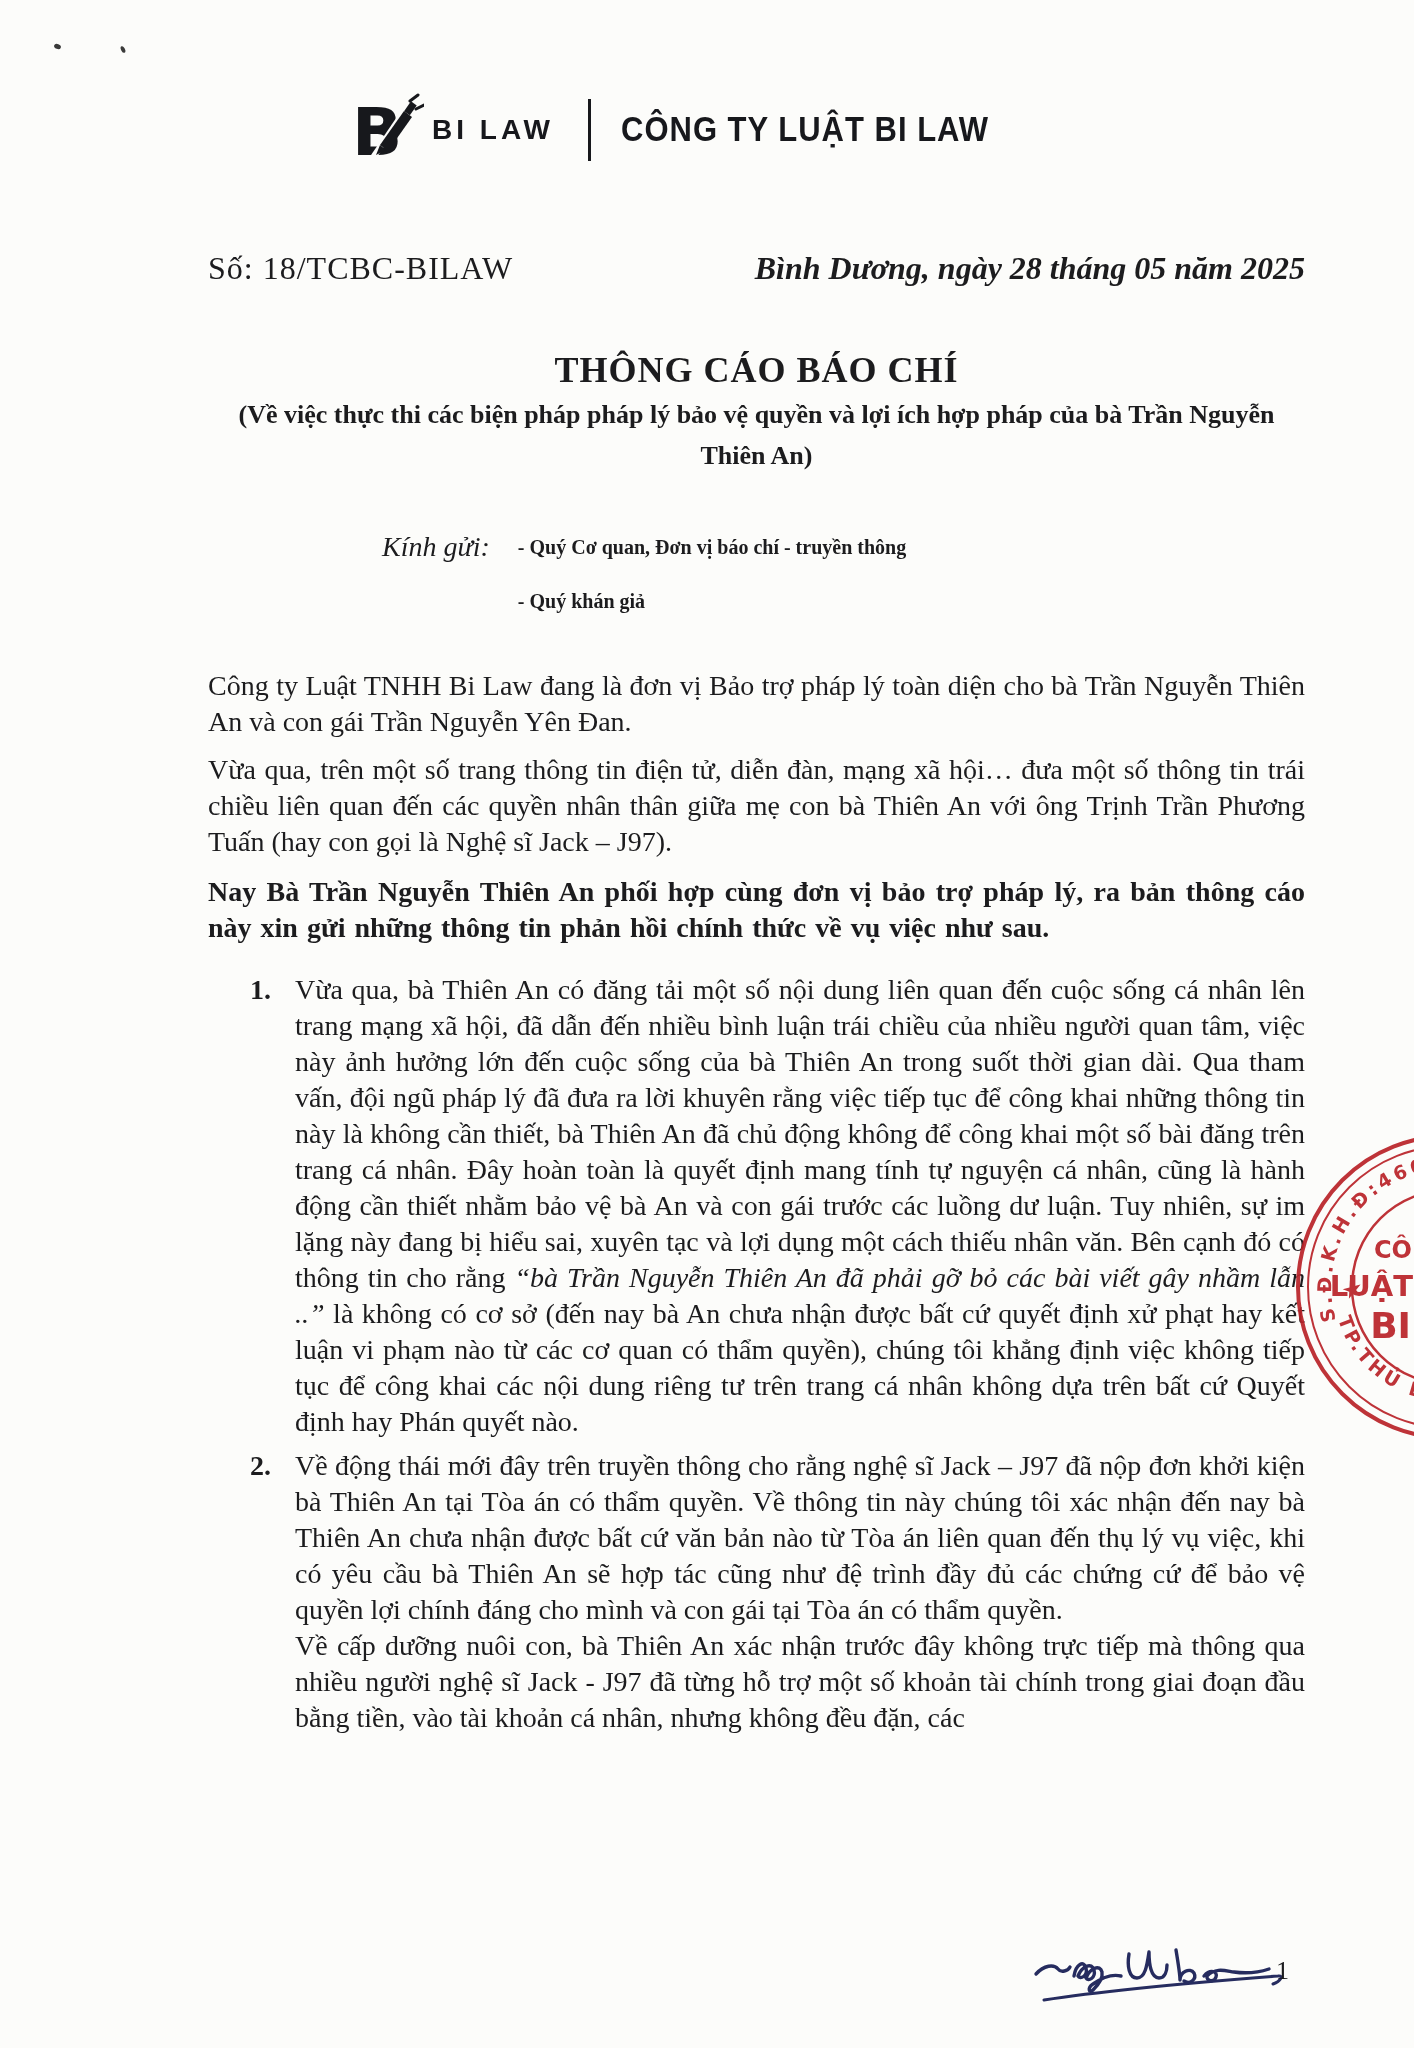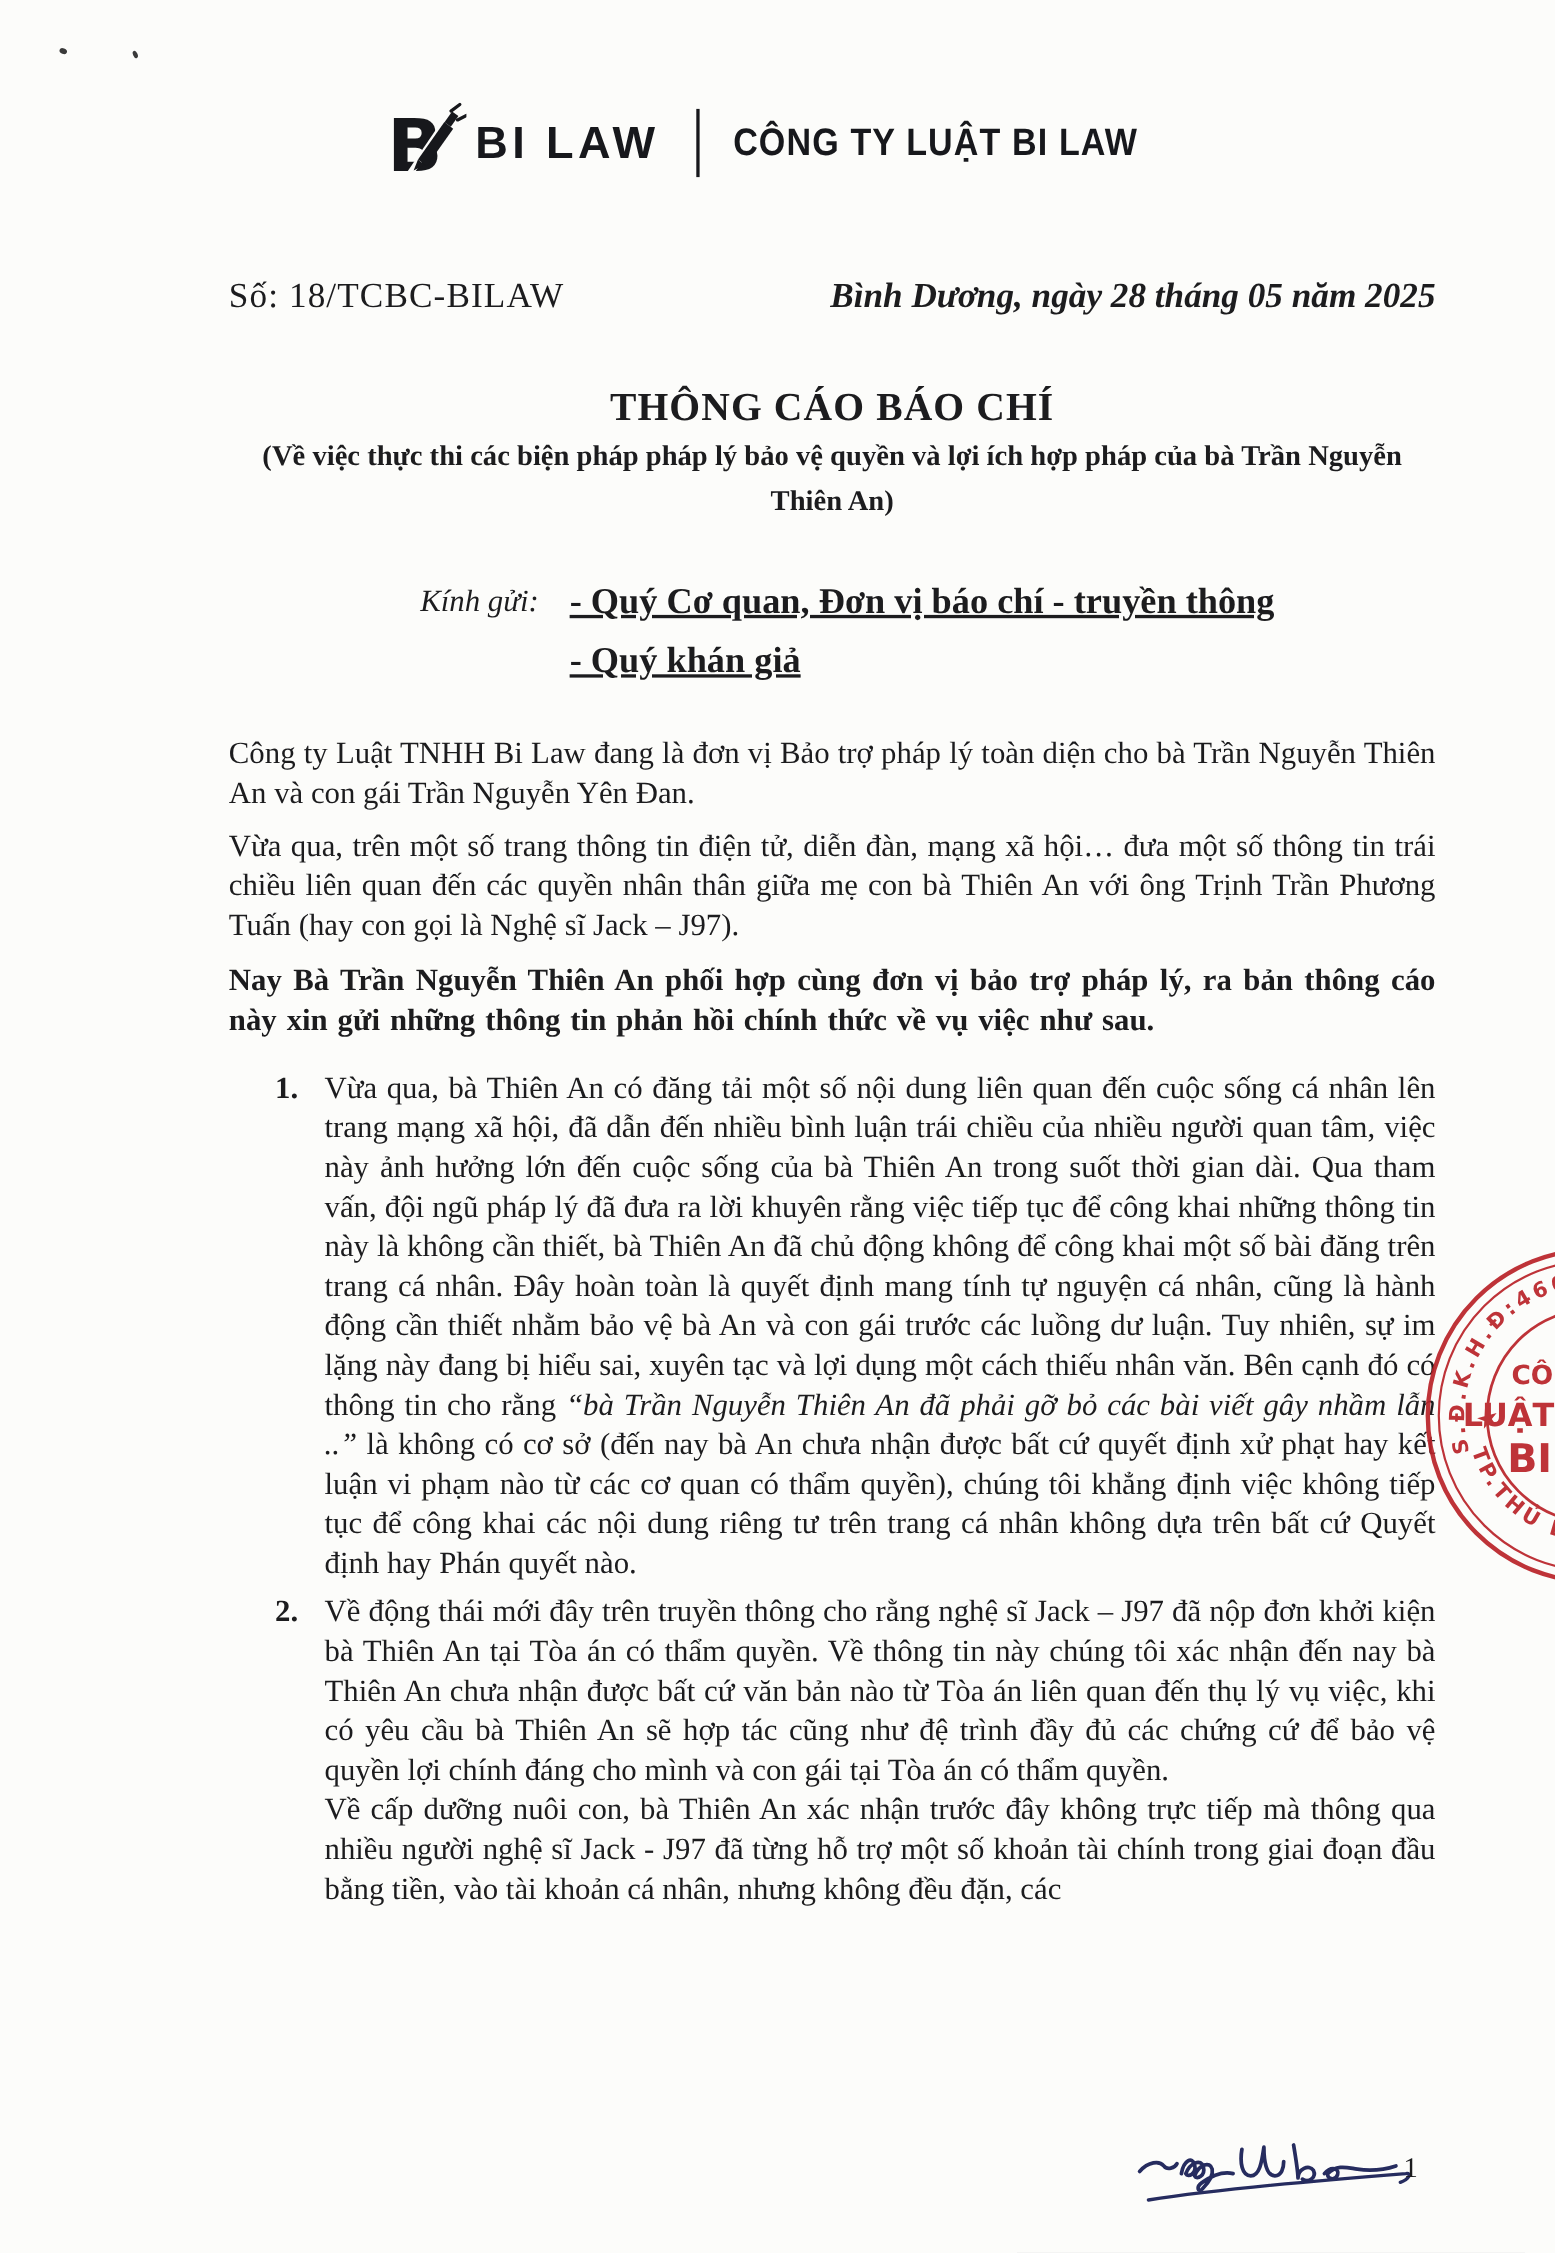--- a/index.html
+++ b/index.html
@@ -21,21 +21,21 @@
   
   .speck{position:absolute;background:#3a3a3a;border-radius:50%;}
   .speck.s1{left:54px;top:44px;width:7px;height:5px;transform:rotate(20deg);}
   .speck.s2{left:121px;top:46px;width:4px;height:7px;transform:rotate(-25deg);}
 
   
   .brand{position:absolute;left:352px;top:92px;display:flex;align-items:center;height:76px;}
   .brand-icon{width:72px;height:74px;flex:none;}
   .brand-name{
     font-family:"Liberation Sans","DejaVu Sans",sans-serif;
-    font-weight:900;font-size:41px;letter-spacing:4px;color:#17181c;margin-left:8px;
+    font-weight:900;font-size:28px;letter-spacing:4px;color:#17181c;margin-left:8px;
   }
   .brand-divider{width:3px;height:62px;background:#17181c;margin:0 30px 0 34px;}
   .brand-company{
     font-family:"Liberation Sans","DejaVu Sans",sans-serif;
     font-weight:800;font-size:31px;letter-spacing:1px;color:#17181c;
     transform:scaleY(1.12);
   }
 
   
   .meta-row{
@@ -46,21 +46,21 @@
   .ref-number{letter-spacing:1px;}
   .place-date{font-style:italic;font-weight:700;}
 
   
   .content{position:absolute;left:208px;top:352px;width:1097px;font-size:28px;line-height:36px;}
   .doc-title{text-align:center;font-weight:700;font-size:36px;letter-spacing:1px;margin:0;}
   .doc-subtitle{width:1062px;margin:6px auto 0;text-align:center;font-weight:700;font-size:26px;line-height:41px;}
 
   .recipients{display:flex;gap:28px;margin:44px 0 0 174px;line-height:54px;}
   .recipients-label{font-style:italic;flex:none;}
-  .recipient-item{font-weight:700;font-size:33px;text-decoration:underline;}
+  .recipient-item{font-weight:700;font-size:20px;}
 
   .para{margin-top:12px;text-align:justify;}
   .para.first{margin-top:40px;}
   .para.bold{font-weight:700;margin-top:14px;word-spacing:2px;}
 
   .list{margin-top:26px;}
   .list-item{display:flex;margin-left:42px;margin-top:8px;}
   .li-num{width:45px;flex:none;font-weight:700;}
   .li-text{flex:1;text-align:justify;}
   .quote-italic{font-style:italic;}

